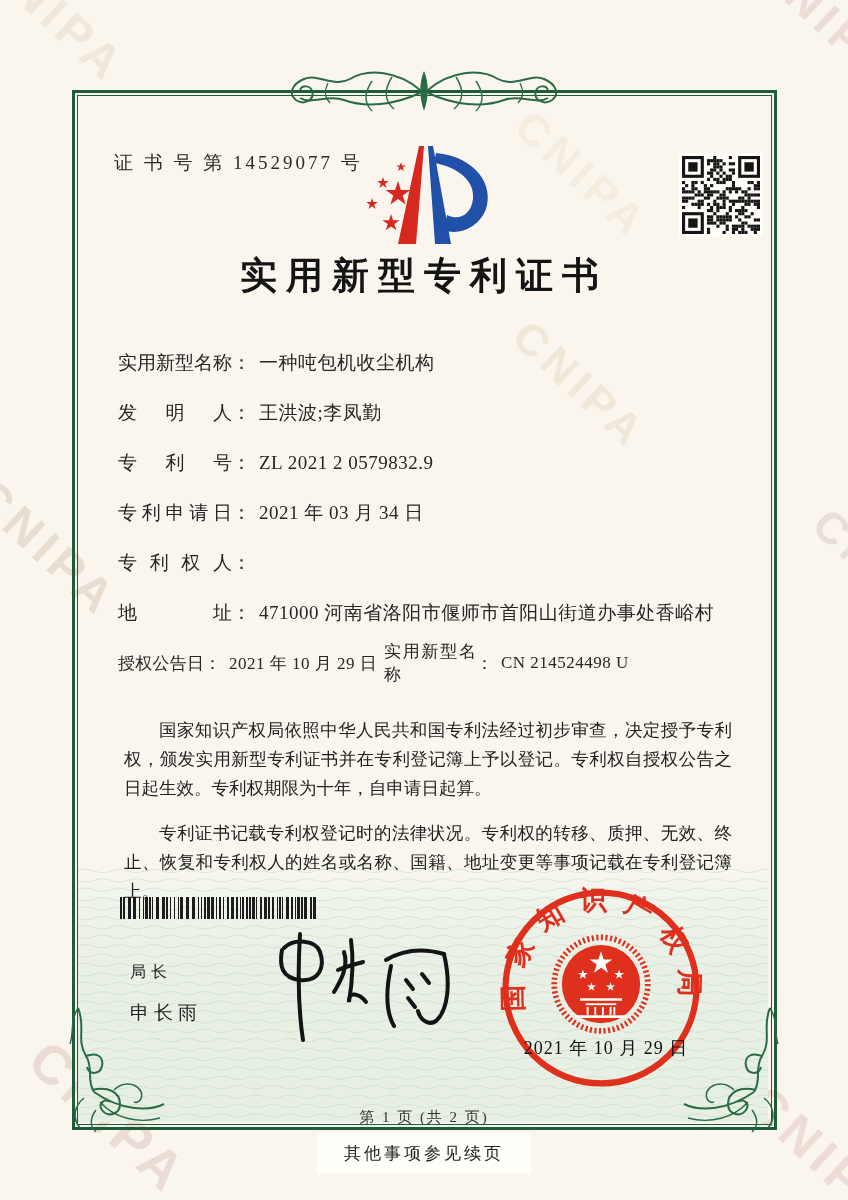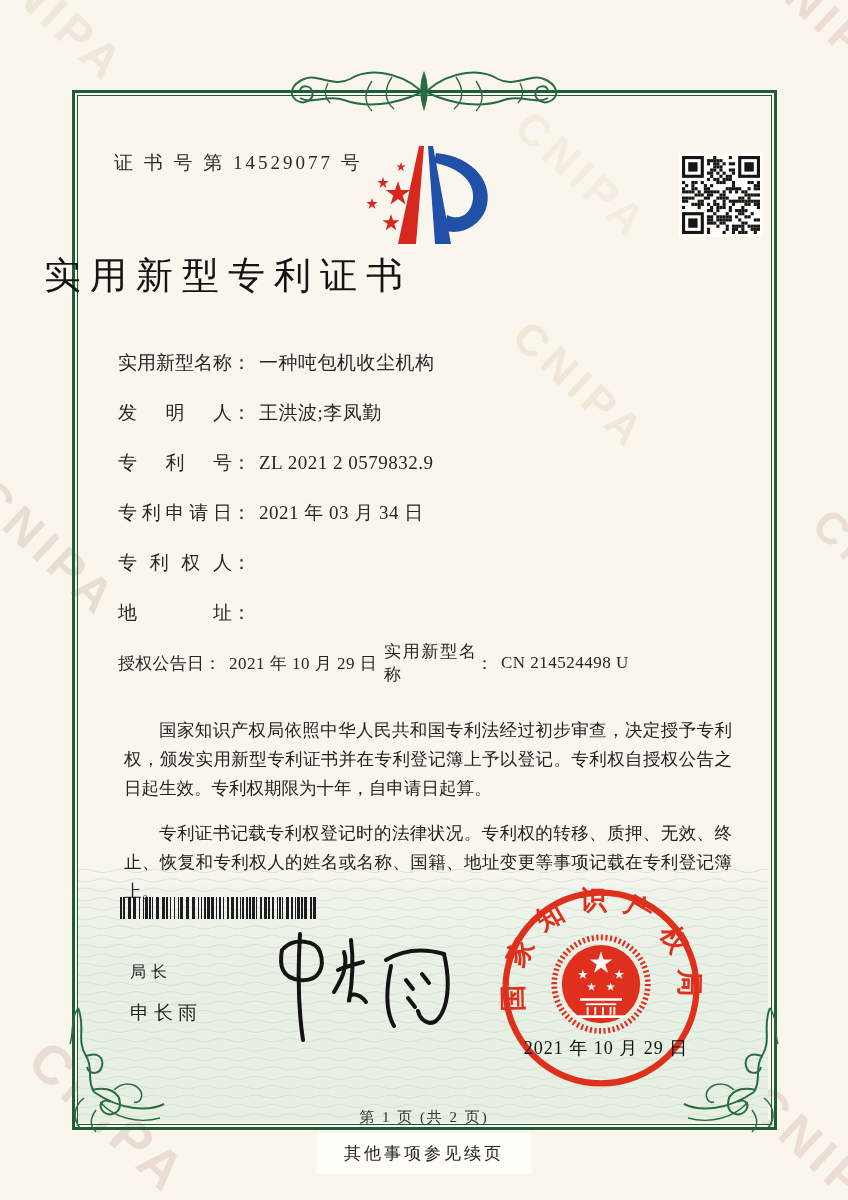--- a/index.html
+++ b/index.html
@@ -26,22 +26,22 @@
   
   .band{position:absolute;left:77px;top:864px;width:691px;height:258px;
         background:linear-gradient(180deg,#f3f6ef 0%,#e9f0e5 40%,#e7efe3 100%);}
   .band::before{content:"";position:absolute;left:0;top:0;right:0;height:30px;
         background:linear-gradient(#faf6ee,rgba(250,246,238,0));}
   .band svg{position:absolute;inset:0;}
 
   .certno{left:114px;top:150px;font-size:19px;letter-spacing:3px;color:#2b2b2b;}
   .qr{left:679px;top:153px;width:84px;height:84px;background:#fffef9;padding:3px;box-sizing:border-box;}
   .logo{left:352px;top:141px;width:146px;height:114px;}
-  .title{left:0;right:0;top:251px;font-size:37px;font-weight:normal;
-         letter-spacing:9px;color:#141414;padding-left:44px;}
+  .title{left:0;right:0;top:251px;text-align:center;font-size:37px;font-weight:bold;
+         letter-spacing:9px;color:#141414;}
 
   .fields{left:118px;top:338px;width:630px;font-size:19px;}
   .frow{height:50px;display:flex;align-items:center;}
   .flabel{display:inline-block;width:114px;text-align:justify;text-align-last:justify;}
   .fvalue{margin-left:8px;letter-spacing:0.5px;}
   .frow.grant{font-size:17px;}
   .g1{display:flex;width:266px;align-items:center;}
   .g2{display:flex;align-items:center;}
   .flabel.sm{width:86px;}
   .flabel.sm2{width:92px;}
@@ -418,20 +418,21 @@
         <span>：</span>
       <span class="fvalue">2021 年 03 月 34 日</span>
     </div>
     <div class="frow">
       <span class="flabel">专利权人</span>
         <span>：</span>
     </div>
     <div class="frow">
       <span class="flabel">地址</span>
         <span>：</span>
+      <span class="fvalue">471000  河南省洛阳市偃师市首阳山街道办事处香峪村</span>
     </div>
     <div class="frow grant">
       <span class="g1">
         <span class="flabel sm">授权公告日</span>
           <span>：</span>
         <span class="fvalue">2021 年 10 月 29 日</span>
       </span>
       <span class="g2">
         <span class="flabel sm2">实用新型名称</span>
           <span>：</span>

